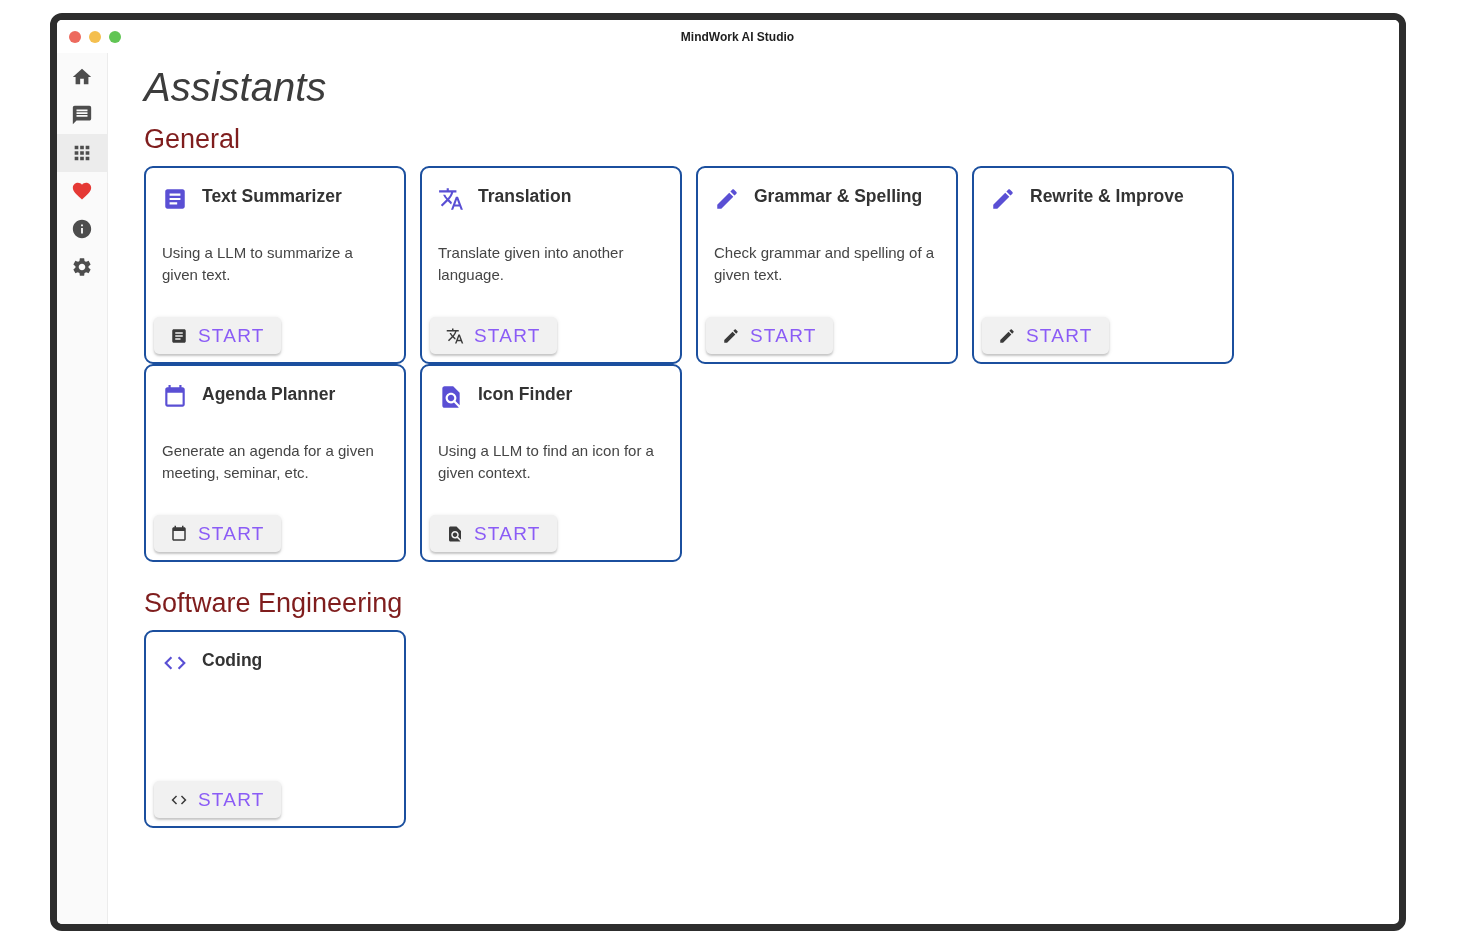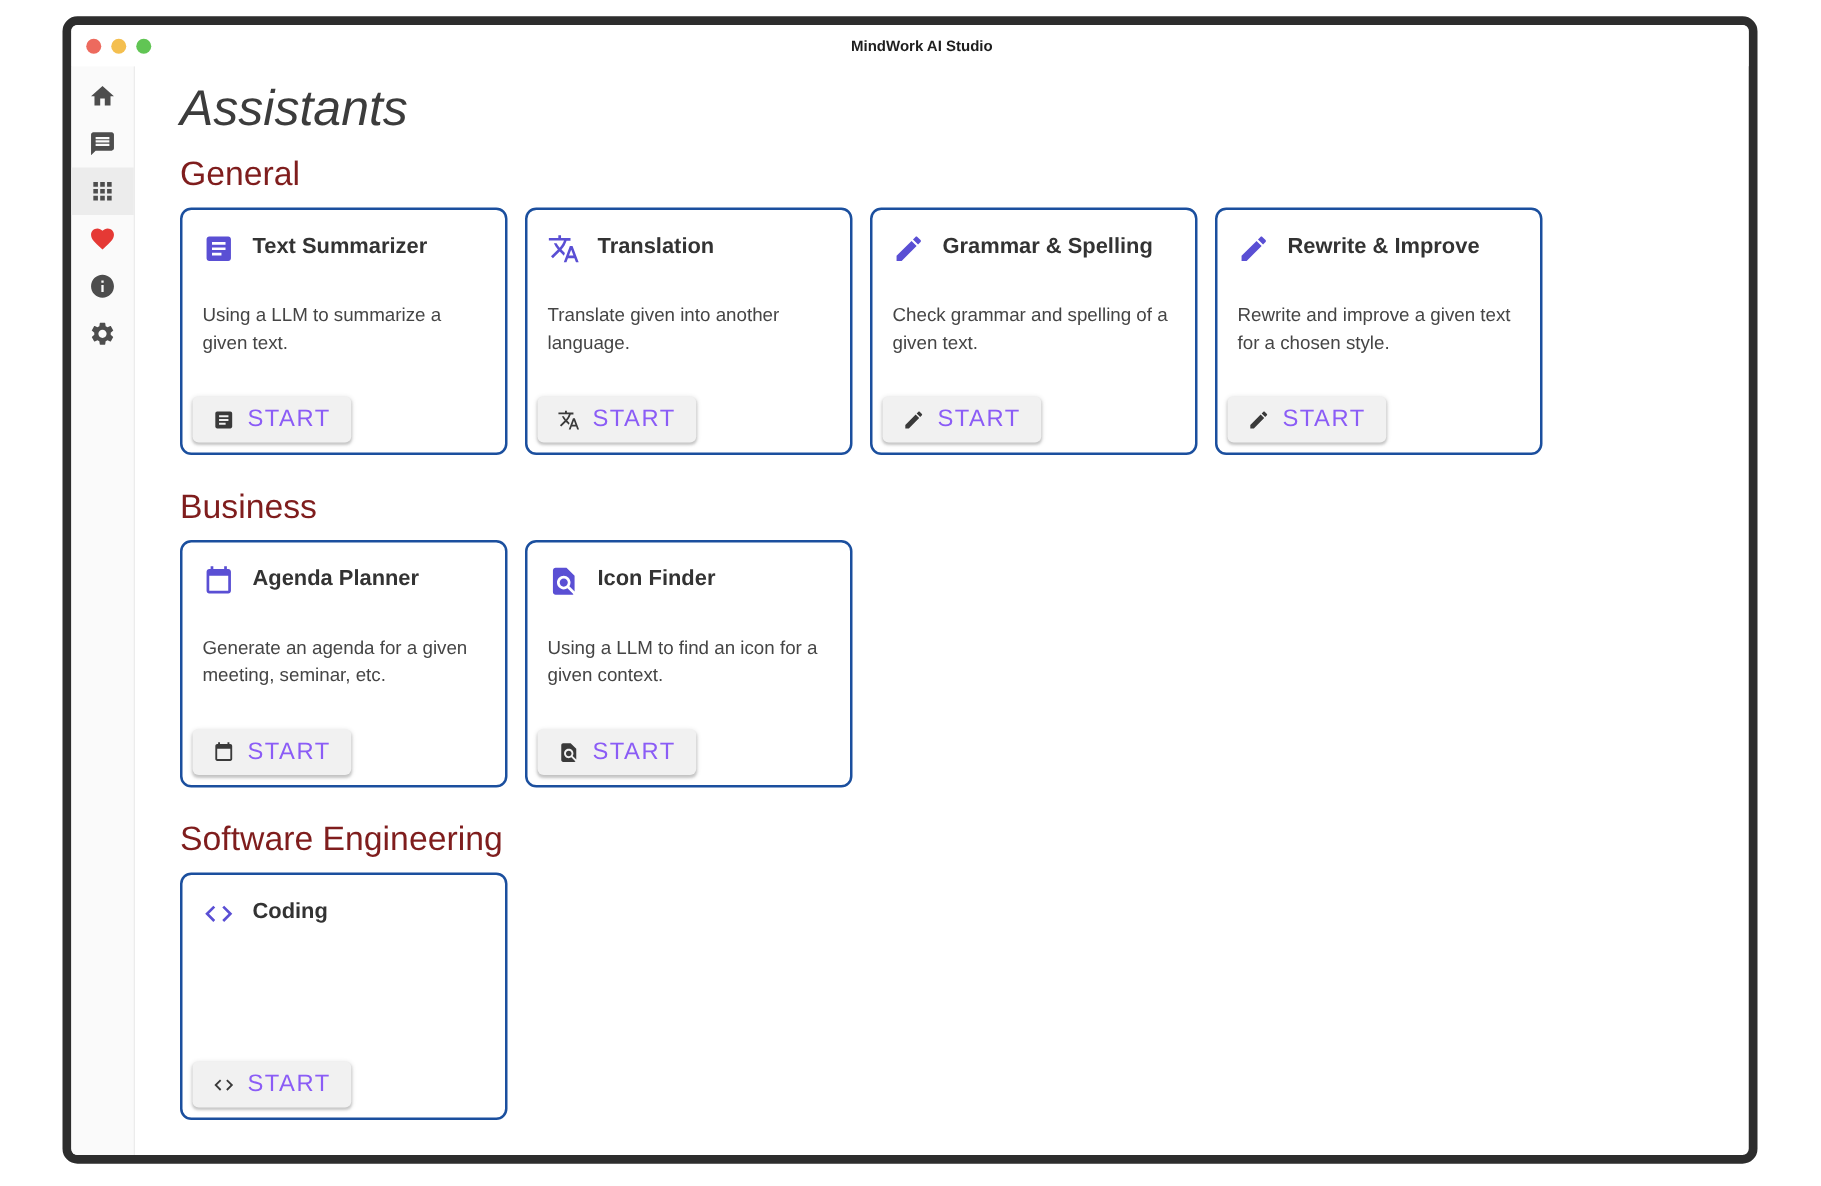--- a/index.html
+++ b/index.html
@@ -140,30 +140,28 @@
                   <span>START</span>
                 </button></div>
             </div>
             <div class="card">
               <div class="card-header">
                 <svg class="card-icon" viewBox="0 0 24 24">
                   <path d="M3 17.25V21h3.75L17.81 9.94l-3.75-3.75L3 17.25zM20.71 7.04c.39-.39.39-1.02 0-1.41l-2.34-2.34c-.39-.39-1.02-.39-1.41 0l-1.83 1.83 3.75 3.75 1.83-1.83z"></path>
                 </svg>
                 <span class="card-title">Rewrite &amp; Improve</span>
               </div>
-              <div class="card-desc">Rewrite and improve a given text for a chosen style.</div>
               <div class="card-actions"><button class="start-button">
                   <svg class="btn-icon" viewBox="0 0 24 24">
                     <path d="M3 17.25V21h3.75L17.81 9.94l-3.75-3.75L3 17.25zM20.71 7.04c.39-.39.39-1.02 0-1.41l-2.34-2.34c-.39-.39-1.02-.39-1.41 0l-1.83 1.83 3.75 3.75 1.83-1.83z"></path>
                   </svg>
                   <span>START</span>
                 </button></div>
             </div>
           </div>
-          <h2 class="section-heading">Business</h2>
           <div class="cards-row">
             <div class="card">
               <div class="card-header">
                 <svg class="card-icon" viewBox="0 0 24 24">
                   <path d="M19 3h-1V1h-2v2H8V1H6v2H5c-1.11 0-1.99.9-1.99 2L3 19c0 1.1.89 2 2 2h14c1.1 0 2-.9 2-2V5c0-1.1-.9-2-2-2zm0 16H5V8h14v11z"></path>
                 </svg>
                 <span class="card-title">Agenda Planner</span>
               </div>
               <div class="card-desc">Generate an agenda for a given meeting, seminar, etc.</div>
               <div class="card-actions"><button class="start-button">

